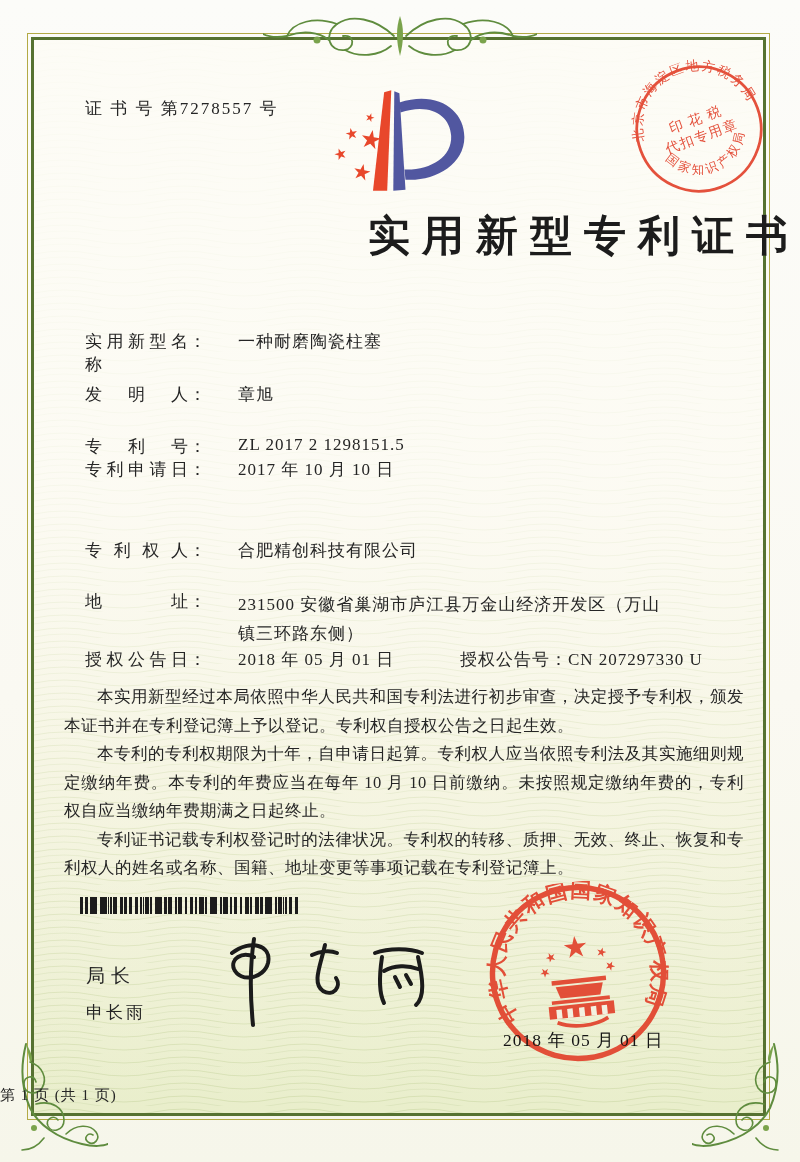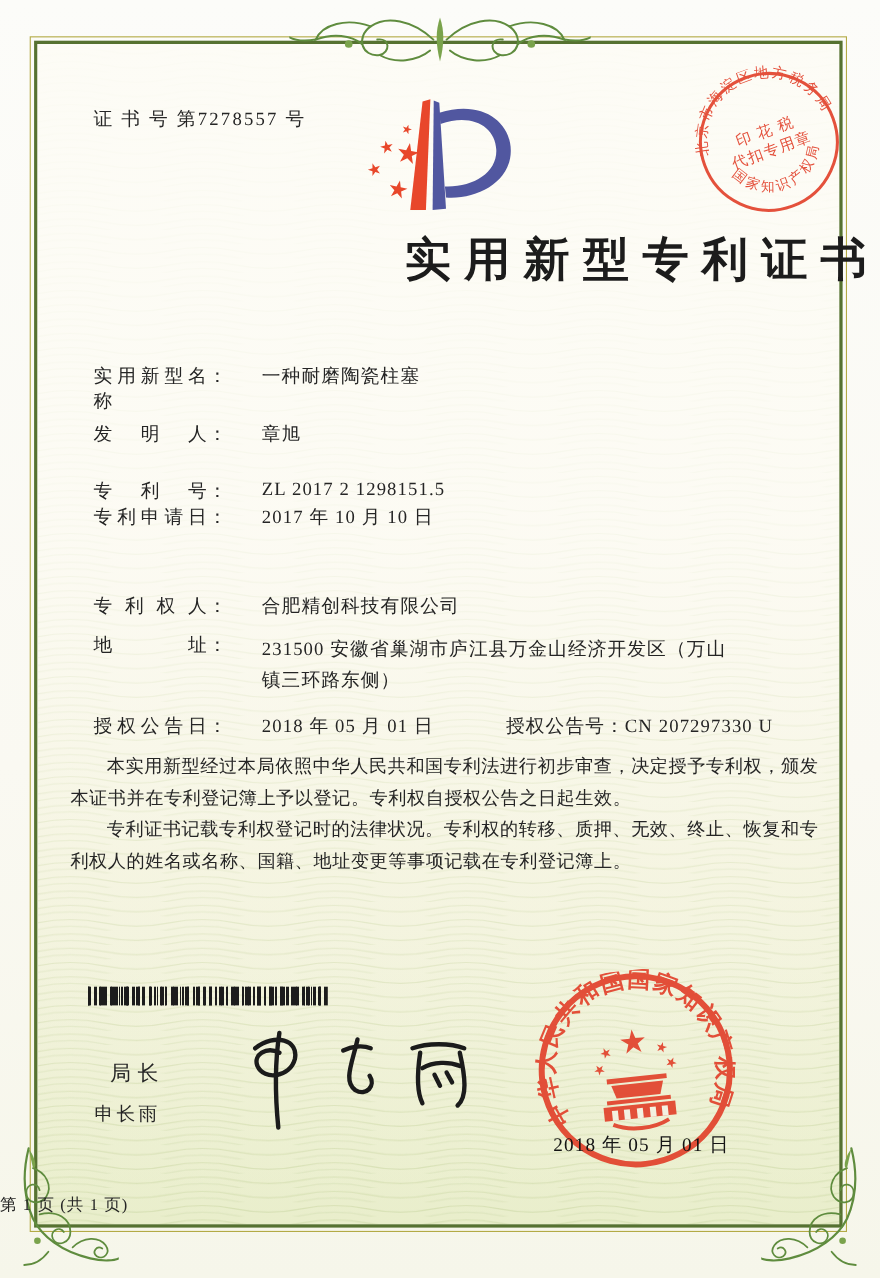--- a/index.html
+++ b/index.html
@@ -46,21 +46,21 @@
   .paras { position:absolute; left:64px; right:56px; top:683px; font-size:16.5px;
            line-height:28.5px; letter-spacing:.5px; text-align:justify; }
   .paras p { text-indent:2em; }
 
   
   .barcode { position:absolute; left:80px; top:897px; width:218px; height:17px;
              background:
                repeating-linear-gradient(90deg,#1c1c1c 0 2px,transparent 2px 5px),
                repeating-linear-gradient(90deg,#1c1c1c 0 1px,transparent 1px 7px),
                repeating-linear-gradient(90deg,#1c1c1c 0 3px,transparent 3px 11px); }
-  .signer-title { position:absolute; left:86px; top:963px; font-size:19px; letter-spacing:6px;margin-left:14px; }
+  .signer-title { position:absolute; left:86px; top:963px; font-size:19px; letter-spacing:6px; }
   .signer-name  { position:absolute; left:86px; top:1001px; font-size:17px; letter-spacing:3px; }
   .signature { position:absolute; left:192px; top:925px; width:250px; height:115px; }
   .seal { position:absolute; left:487px; top:882px; width:182px; height:182px;
           transform:rotate(-6deg); opacity:.93; }
   .seal-date { position:absolute; left:503px; top:1028px; font-size:17.5px; letter-spacing:1px; color:#141414; }
   .footer { position:absolute; left:0; right:0; top:1086px; text-align:left; font-size:15px; letter-spacing:1px; }
 </style>
 </head>
 <body>
 
@@ -165,33 +165,34 @@
       </div>
       <div class="frow" style="top:435px">
         <span class="flabel">专利号</span><span class="fcolon">：</span><span class="fvalue">ZL 2017 2 1298151.5</span>
       </div>
       <div class="frow" style="top:458px">
         <span class="flabel">专利申请日</span><span class="fcolon">：</span><span class="fvalue">2017 年 10 月 10 日</span>
       </div>
       <div class="frow" style="top:539px">
         <span class="flabel">专利权人</span><span class="fcolon">：</span><span class="fvalue">合肥精创科技有限公司</span>
       </div>
-      <div class="frow" style="top:575px">
+      <div class="frow" style="top:590px">
         <span class="flabel">地址</span><span class="fcolon">：</span><span class="fvalue addr-value">231500 安徽省巢湖市庐江县万金山经济开发区（万山镇三环路东侧）</span>
       </div>
       <div class="frow" style="top:648px">
         <span class="flabel">授权公告日</span><span class="fcolon">：</span><span class="fvalue">2018 年 05 月 01 日</span>
         <span class="grant-right">
           <span>授权公告号</span><span>：</span><span>CN 207297330 U</span>
         </span>
       </div>
     </div>
 
     <div class="paras">
       <p>本实用新型经过本局依照中华人民共和国专利法进行初步审查，决定授予专利权，颁发本证书并在专利登记簿上予以登记。专利权自授权公告之日起生效。</p>
+      <p>本专利的专利权期限为十年，自申请日起算。专利权人应当依照专利法及其实施细则规定缴纳年费。本专利的年费应当在每年 10 月 10 日前缴纳。未按照规定缴纳年费的，专利权自应当缴纳年费期满之日起终止。</p>
       <p>专利证书记载专利权登记时的法律状况。专利权的转移、质押、无效、终止、恢复和专利权人的姓名或名称、国籍、地址变更等事项记载在专利登记簿上。</p>
     </div>
 
     <div class="barcode"></div>
 
     <div class="signer-title">局长</div>
     <div class="signer-name">申长雨</div>
 
     <svg class="signature" viewBox="0 0 250 115" xmlns="http://www.w3.org/2000/svg">
       <g stroke="#1b1b1b" fill="none" stroke-width="4" stroke-linecap="round" stroke-linejoin="round">

